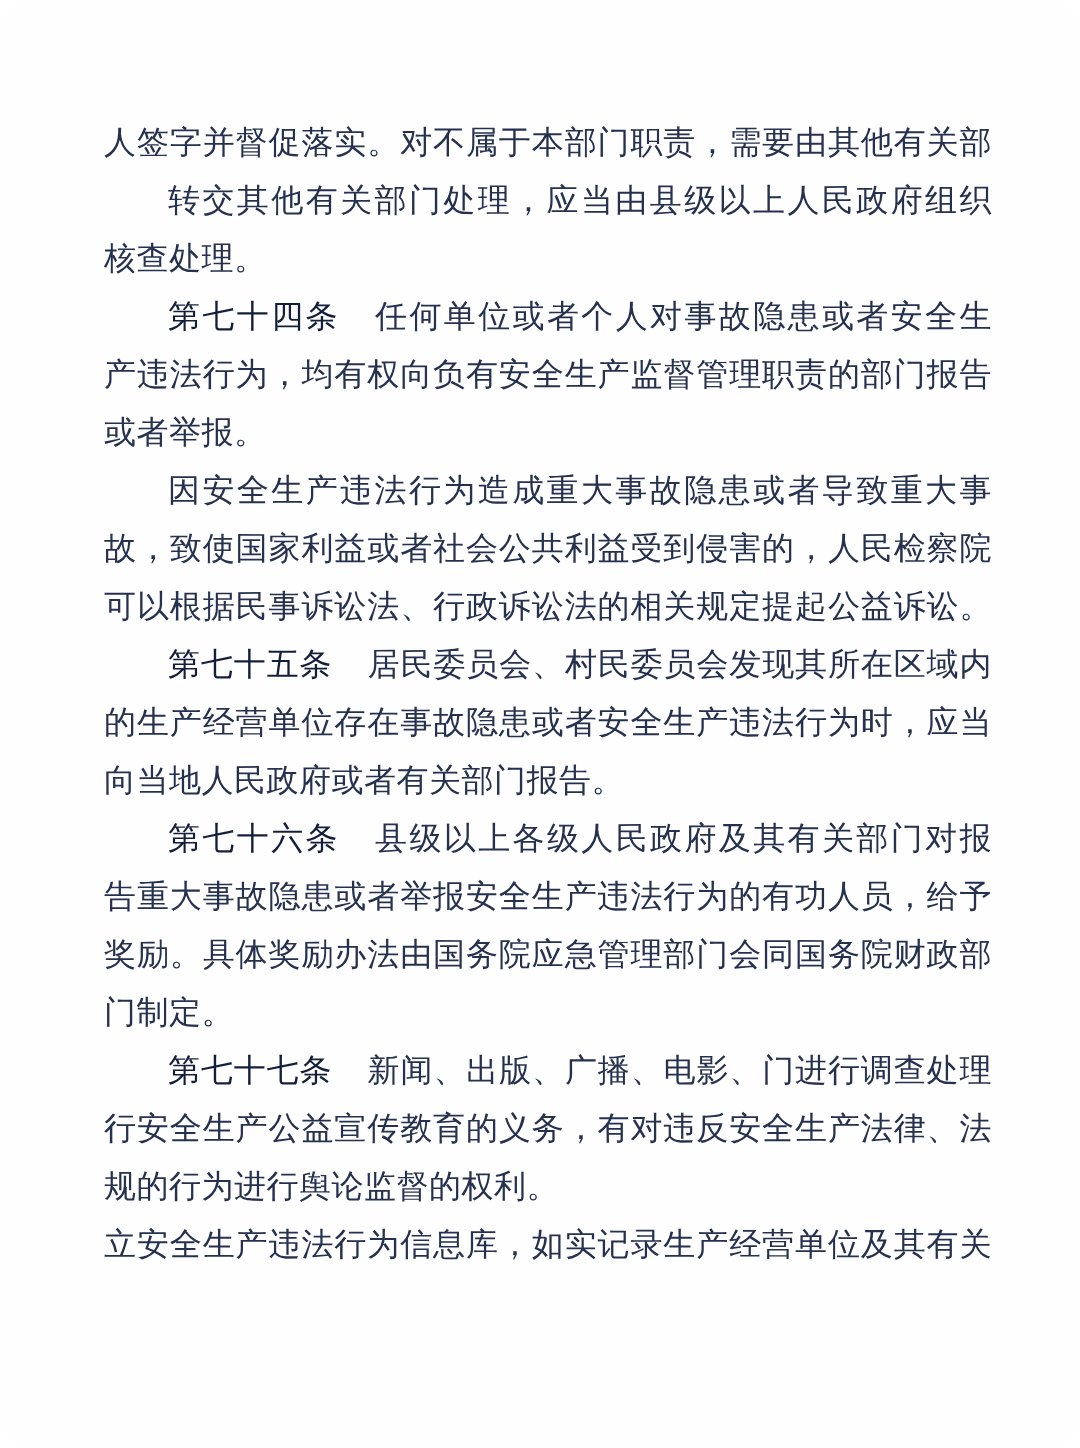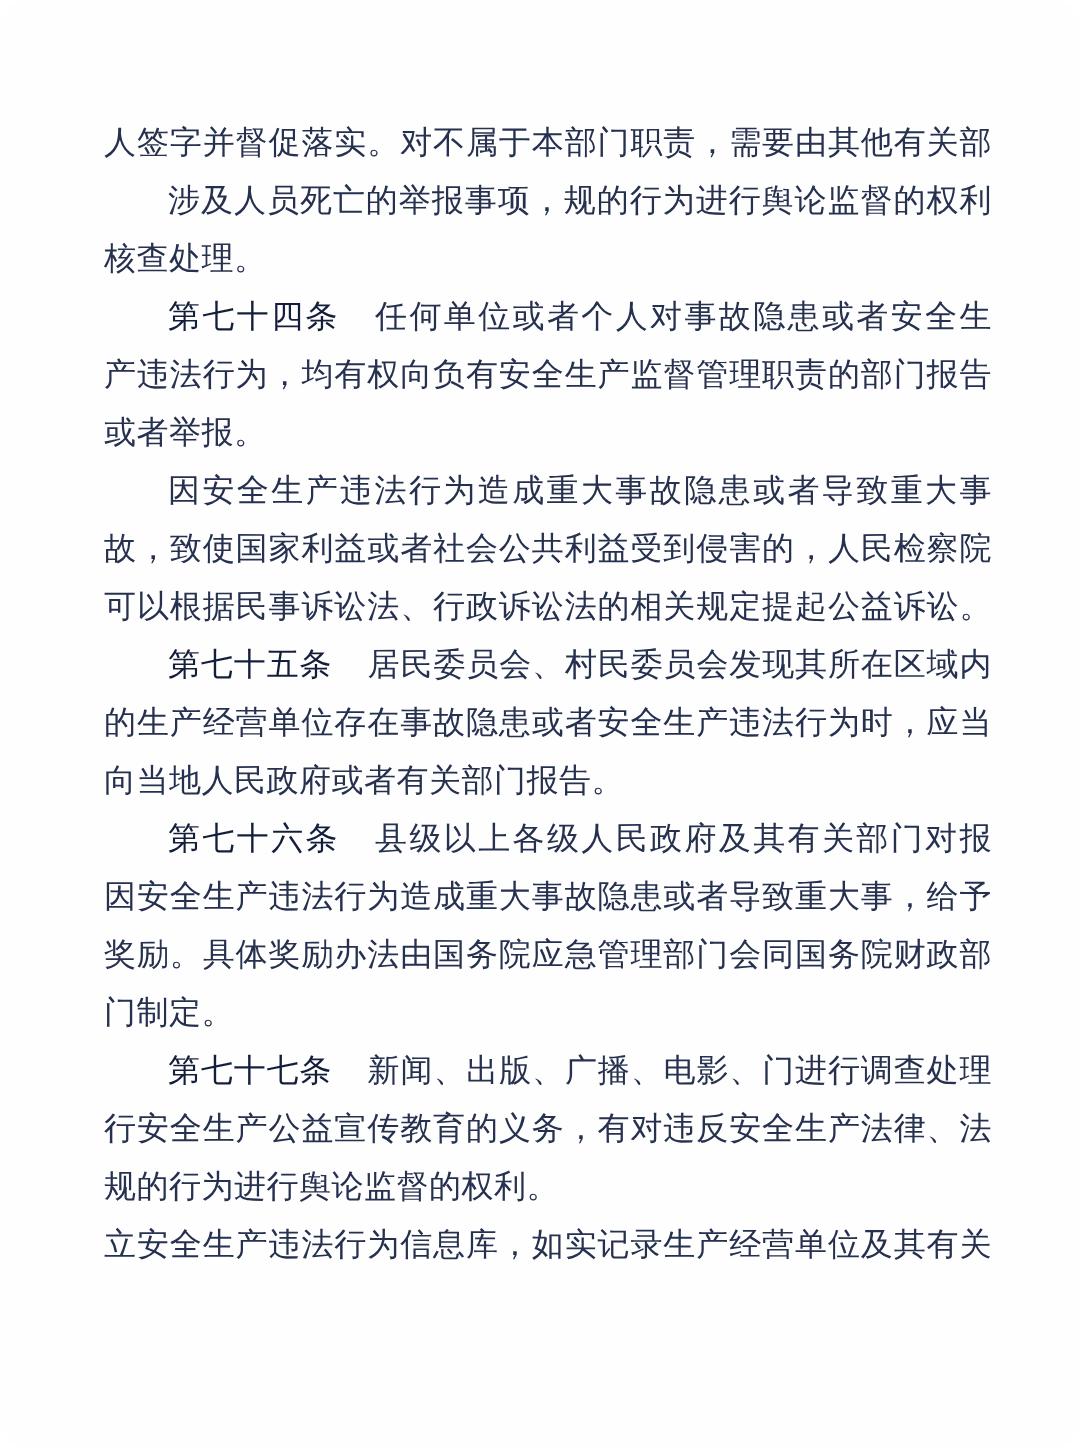--- a/index.html
+++ b/index.html
@@ -48,21 +48,21 @@
 </head>
 <body>
 
 <div class="page">
 
   <div class="para">
     <div class="ln">人签字并督促落实。对不属于本部门职责，需要由其他有关部</div>
   </div>
 
   <div class="para">
-    <div class="ln ind">涉及人员死亡的举报事项，规的行为进行舆论监督的权利</div>
+    <div class="ln ind">转交其他有关部门处理，应当由县级以上人民政府组织</div>
     <div class="ln end">核查处理。</div>
   </div>
 
   <div class="para">
     <div class="ln ind"><span class="head">第七十四条</span><span>任何单位或者个人对事故隐患或者安全生</span></div>
     <div class="ln">产违法行为，均有权向负有安全生产监督管理职责的部门报告</div>
     <div class="ln end">或者举报。</div>
   </div>
 
   <div class="para">
@@ -72,21 +72,21 @@
   </div>
 
   <div class="para">
     <div class="ln ind"><span class="head">第七十五条</span><span>居民委员会、村民委员会发现其所在区域内</span></div>
     <div class="ln">的生产经营单位存在事故隐患或者安全生产违法行为时，应当</div>
     <div class="ln end">向当地人民政府或者有关部门报告。</div>
   </div>
 
   <div class="para">
     <div class="ln ind"><span class="head">第七十六条</span><span>县级以上各级人民政府及其有关部门对报</span></div>
-    <div class="ln">因安全生产违法行为造成重大事故隐患或者导致重大事，给予</div>
+    <div class="ln">告重大事故隐患或者举报安全生产违法行为的有功人员，给予</div>
     <div class="ln">奖励。具体奖励办法由国务院应急管理部门会同国务院财政部</div>
     <div class="ln end">门制定。</div>
   </div>
 
   <div class="para">
     <div class="ln ind"><span class="head">第七十七条</span><span>新闻、出版、广播、电影、门进行调查处理的</span></div>
     <div class="ln">行安全生产公益宣传教育的义务，有对违反安全生产法律、法</div>
     <div class="ln end">规的行为进行舆论监督的权利。</div>
   </div>
 

